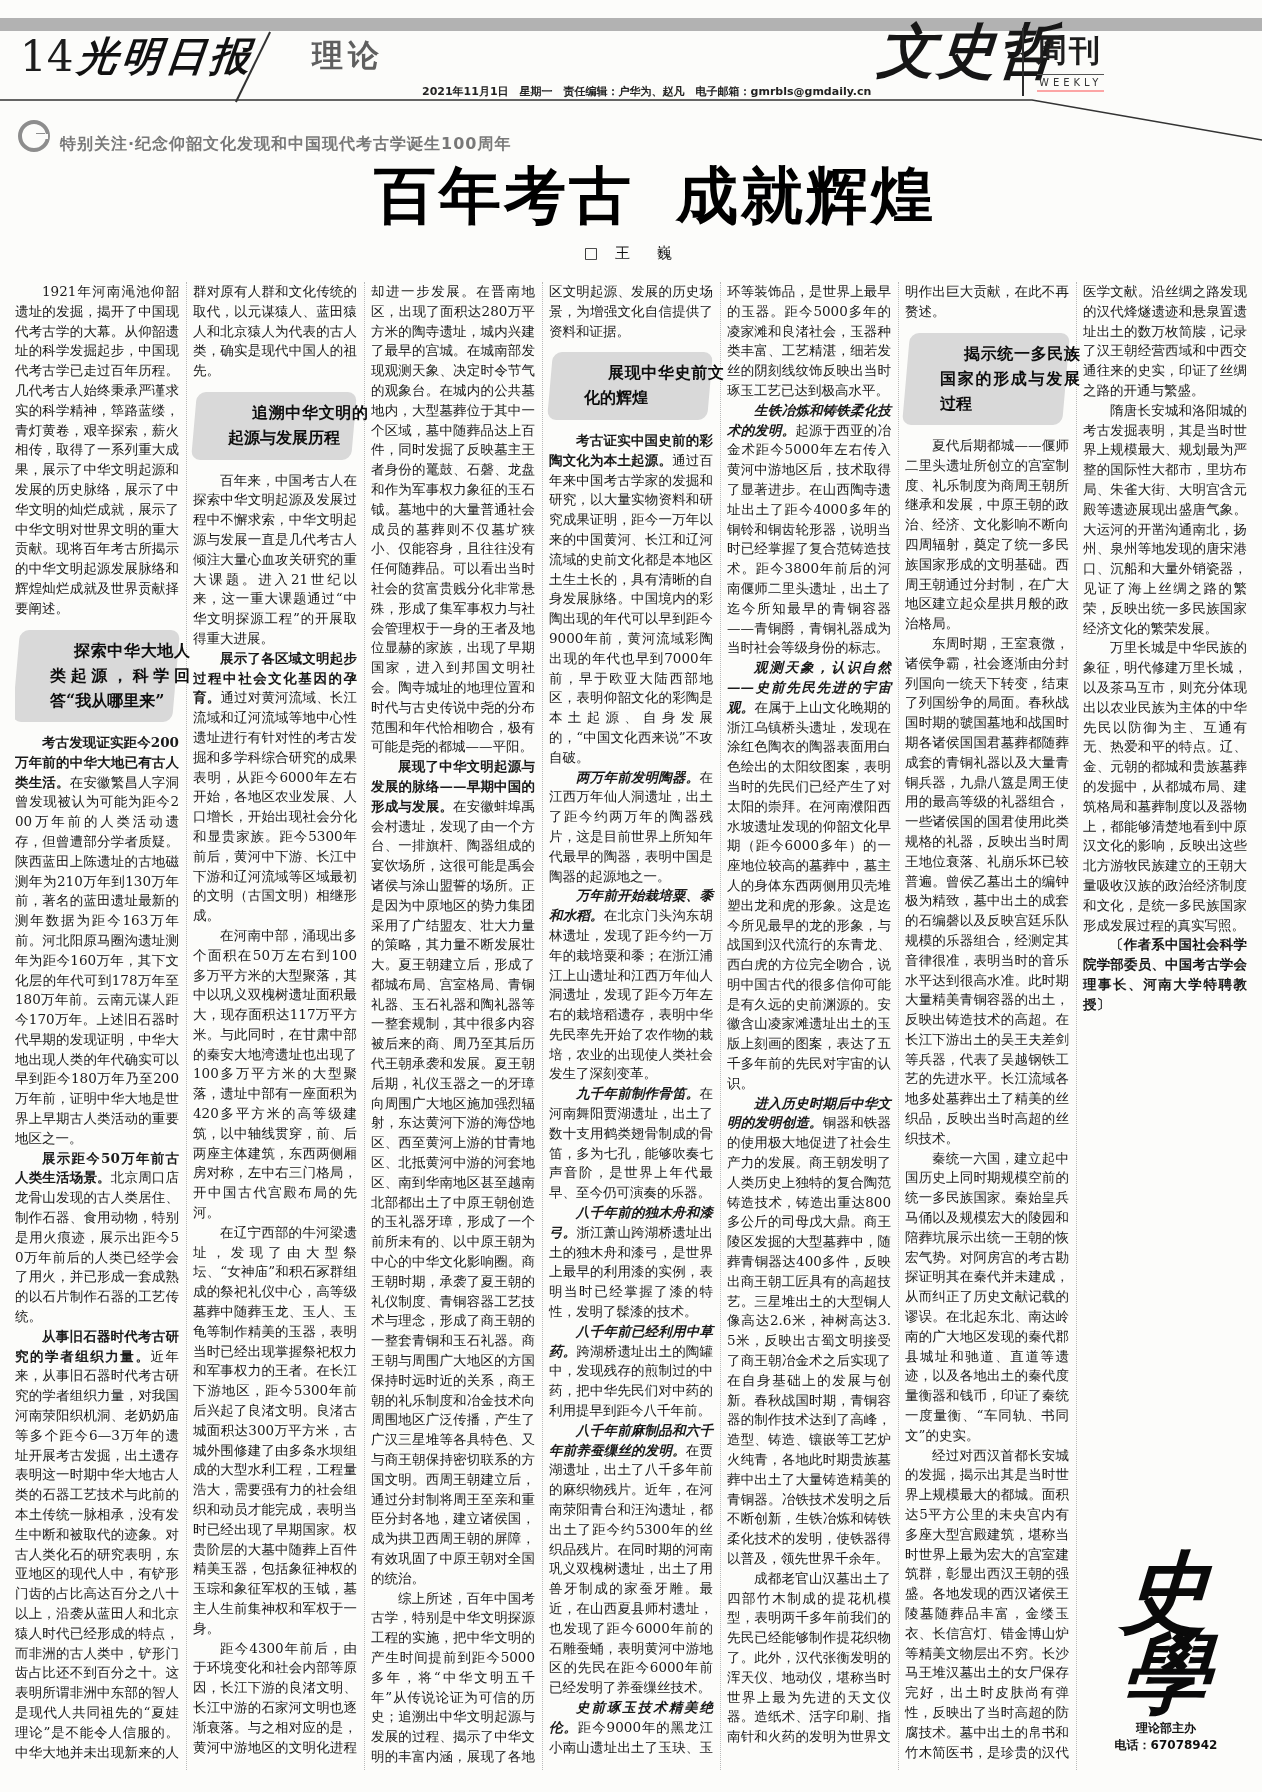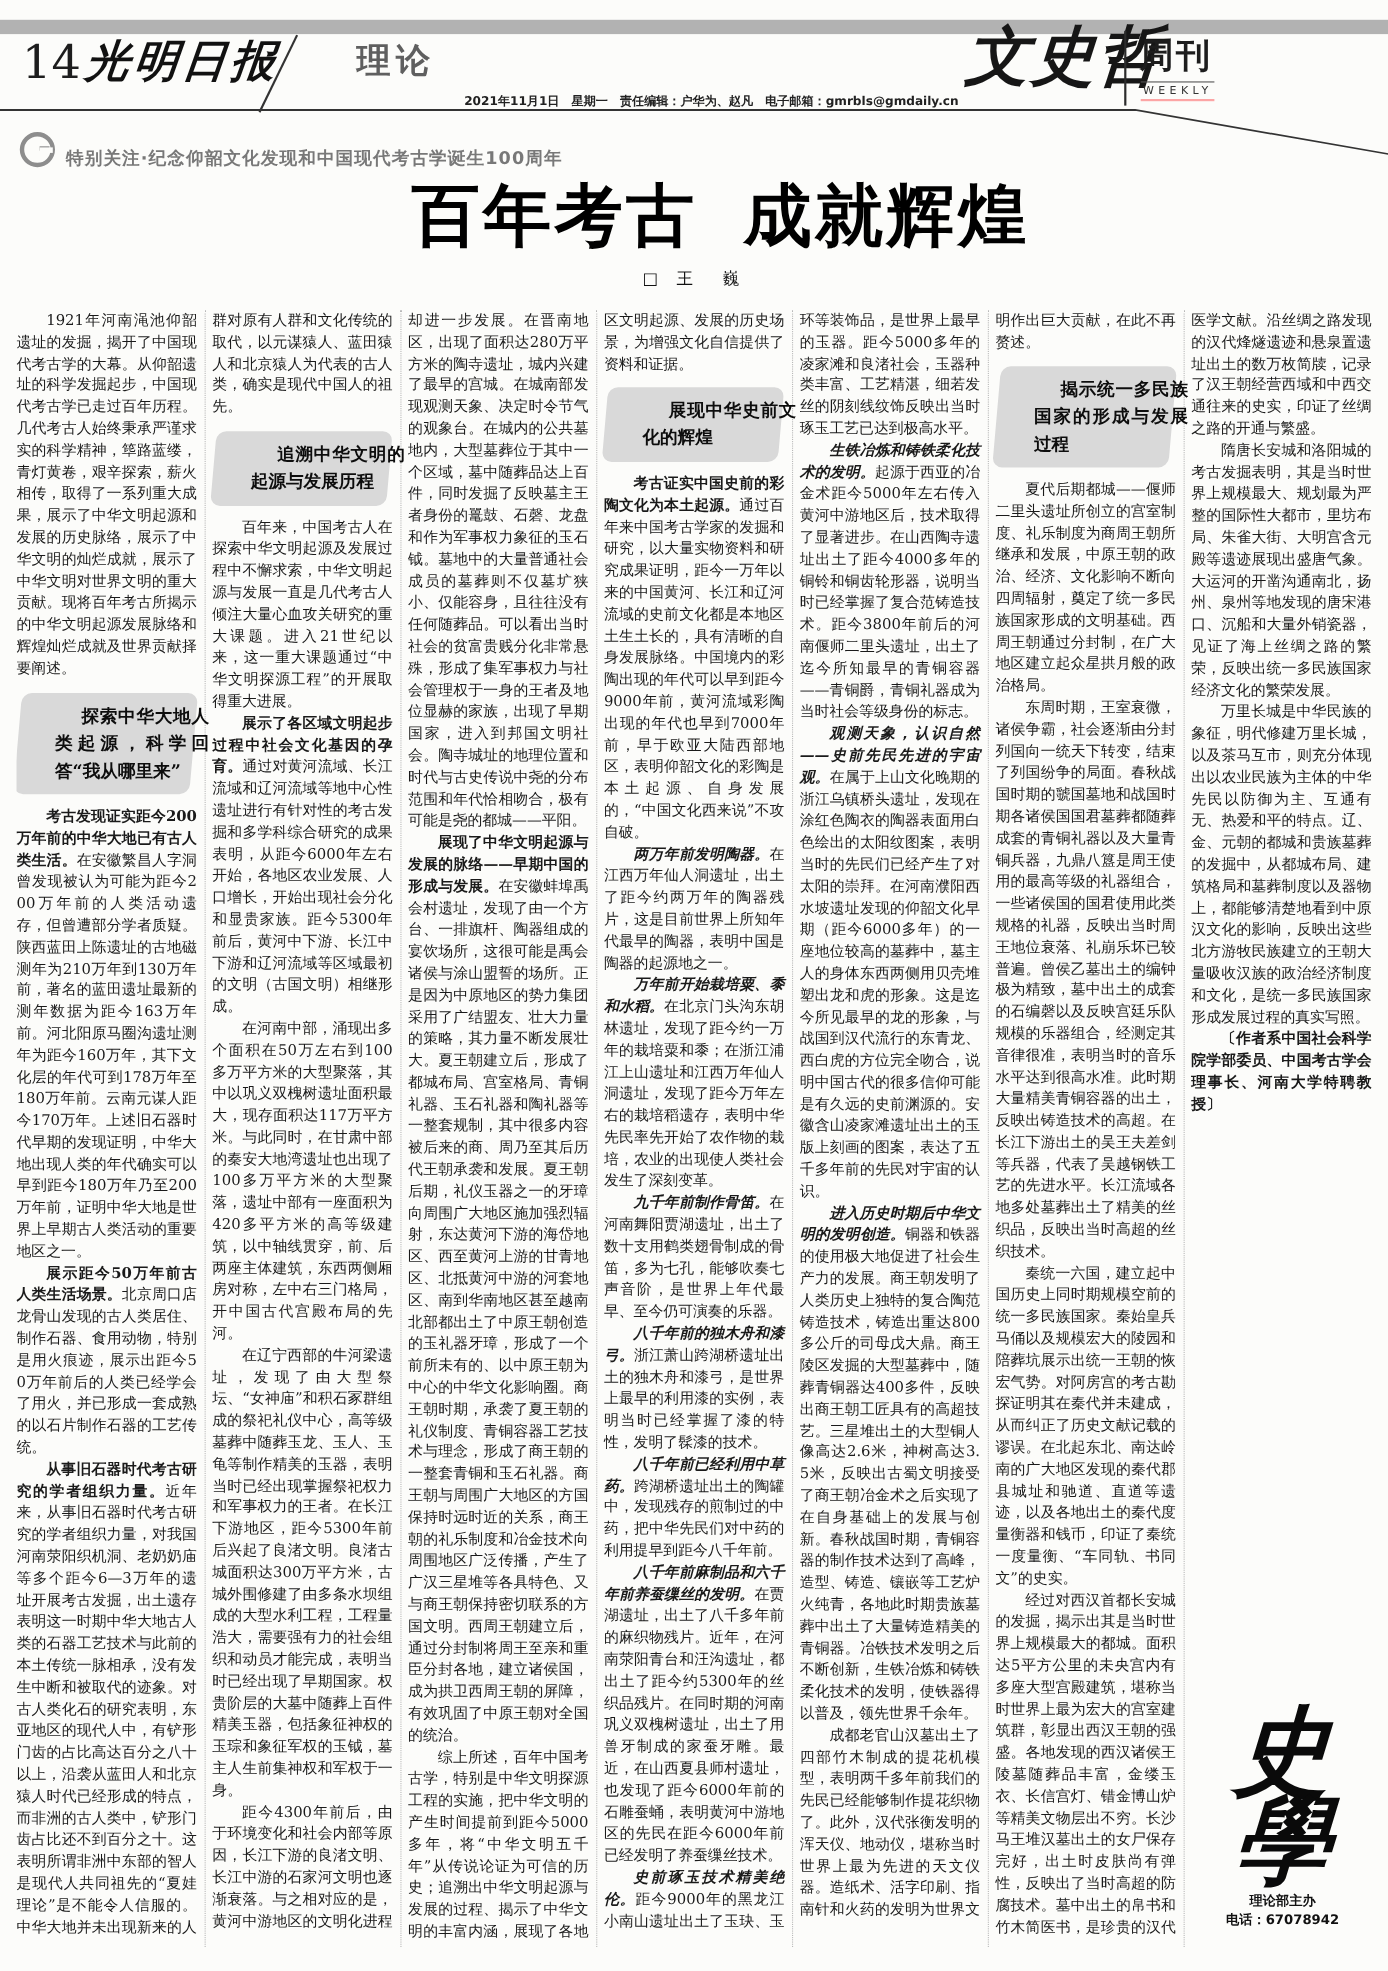--- a/index.html
+++ b/index.html
@@ -8,21 +8,21 @@
     font-family:"DejaVu Serif","Liberation Serif",serif;color:#1a1a1a;
     overflow:hidden;
   }
   
   .top-bar{position:absolute;left:0;top:18px;width:1262px;height:13px;background:#b2b2b2;}
   
   .page-num{position:absolute;left:20px;top:36px;font-size:42px;line-height:1;color:#1d1d1d;}
   .paper-logo{position:absolute;left:78px;top:36px;font-size:40px;line-height:1;font-weight:bold;
     font-style:italic;letter-spacing:4px;color:#111;transform:skewX(-6deg);}
   .mast-slash{position:absolute;left:252px;top:28px;width:2px;height:78px;background:#333;transform:rotate(26deg);}
-  .section-name{position:absolute;left:324px;top:40px;font-size:31px;line-height:1;font-weight:bold;
+  .section-name{position:absolute;left:312px;top:40px;font-size:31px;line-height:1;font-weight:bold;
     color:#5f5f5f;letter-spacing:5px;font-family:"DejaVu Sans","Liberation Sans",sans-serif;}
   .date-line{position:absolute;left:422px;top:84px;font-size:11px;font-weight:bold;color:#222;
     font-family:"DejaVu Sans","Liberation Sans",sans-serif;}
   .weekly-title{position:absolute;left:878px;top:22px;font-size:58px;line-height:1;font-weight:bold;
     font-style:italic;color:#161616;letter-spacing:2px;transform:skewX(-4deg);}
   .weekly-divider{position:absolute;left:1022px;top:28px;width:2px;height:68px;background:#2c2c2c;}
   .weekly-label{position:absolute;left:1036px;top:30px;font-size:31px;font-weight:bold;color:#1d1d1d;letter-spacing:2px;}
   .weekly-en{position:absolute;left:1037px;top:74px;font-size:10px;letter-spacing:4px;color:#333;
     border-top:1px solid #555;border-bottom:2px solid #fca5a5;padding:2px 2px;
     font-family:"DejaVu Sans","Liberation Sans",sans-serif;}

